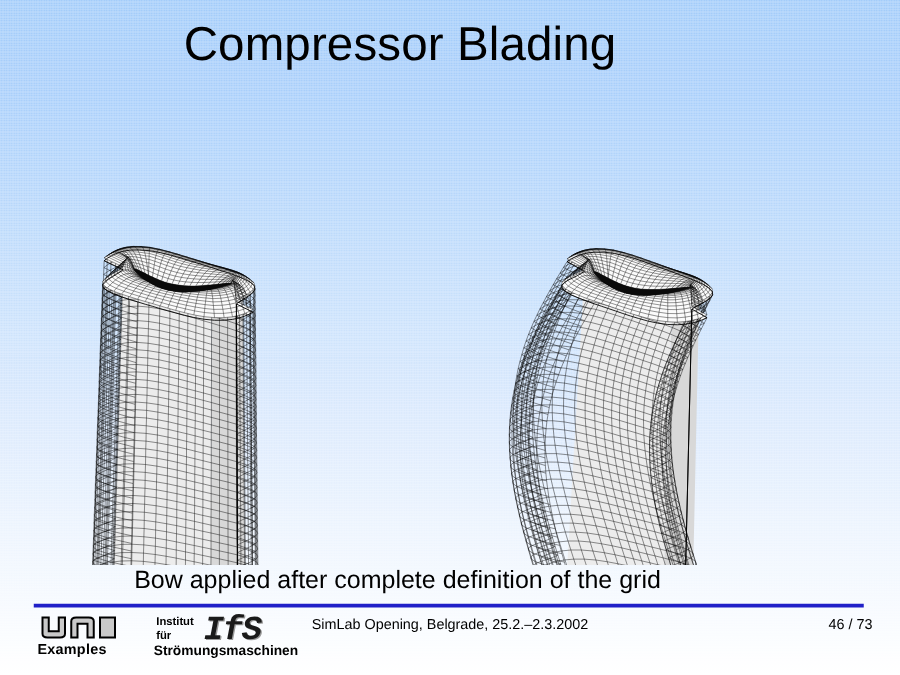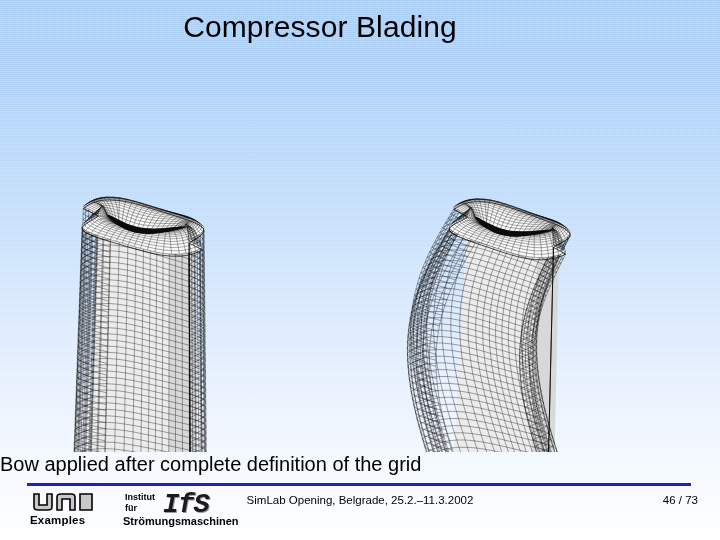--- a/index.html
+++ b/index.html
@@ -30,45 +30,45 @@
     pointer-events: none;
     opacity: .30;
     background-image:
       repeating-linear-gradient(0deg, rgba(255,255,255,.55) 0 1px, rgba(0,0,0,0) 1px 2px),
       repeating-linear-gradient(90deg, rgba(255,255,255,.45) 0 1px, rgba(0,0,0,0) 1px 2px);
   }
 
   
   #title {
     position: absolute;
-    top: 10px;
+    top: 19px;
     left: 0;
     width: 640px;
     text-align: center;
-    font-size: 30px;
+    font-size: 38px;
     line-height: 34px;
     color: #000000;
     letter-spacing: .1px;
   }
   #subtitle {
     position: absolute;
     top: 71px;
     left: 0;
     width: 720px;
     text-align: center;
     font-size: 20px;
     line-height: 24px;
     color: #000000;
   }
   #caption {
     position: absolute;
     top: 452px;
     left: 0;
     width: 636px;
-    text-align: left;
+    text-align: center;
     font-size: 20px;
     line-height: 24px;
     color: #000000;
   }
 
   
   .figure {
     position: absolute;
     top: 100px;
   }
@@ -547,20 +547,20 @@
       <div id="logo-ifs">
         <span class="l1">Institut</span>
         <span class="l2">für</span>
         <span class="l3">Strömungsmaschinen</span>
         <span class="big">IfS</span>
       </div>
 
     </div>
 
     <div id="footer-center">
-      <div>SimLab Opening, Belgrade, 25.2.–11.3.2002</div>
+      <div>SimLab Opening, Belgrade, 25.2.–2.3.2002</div>
     </div>
 
     <div id="page-number">46 / 73</div>
 
   </div>
 
 </div>
 
 </body></html>

